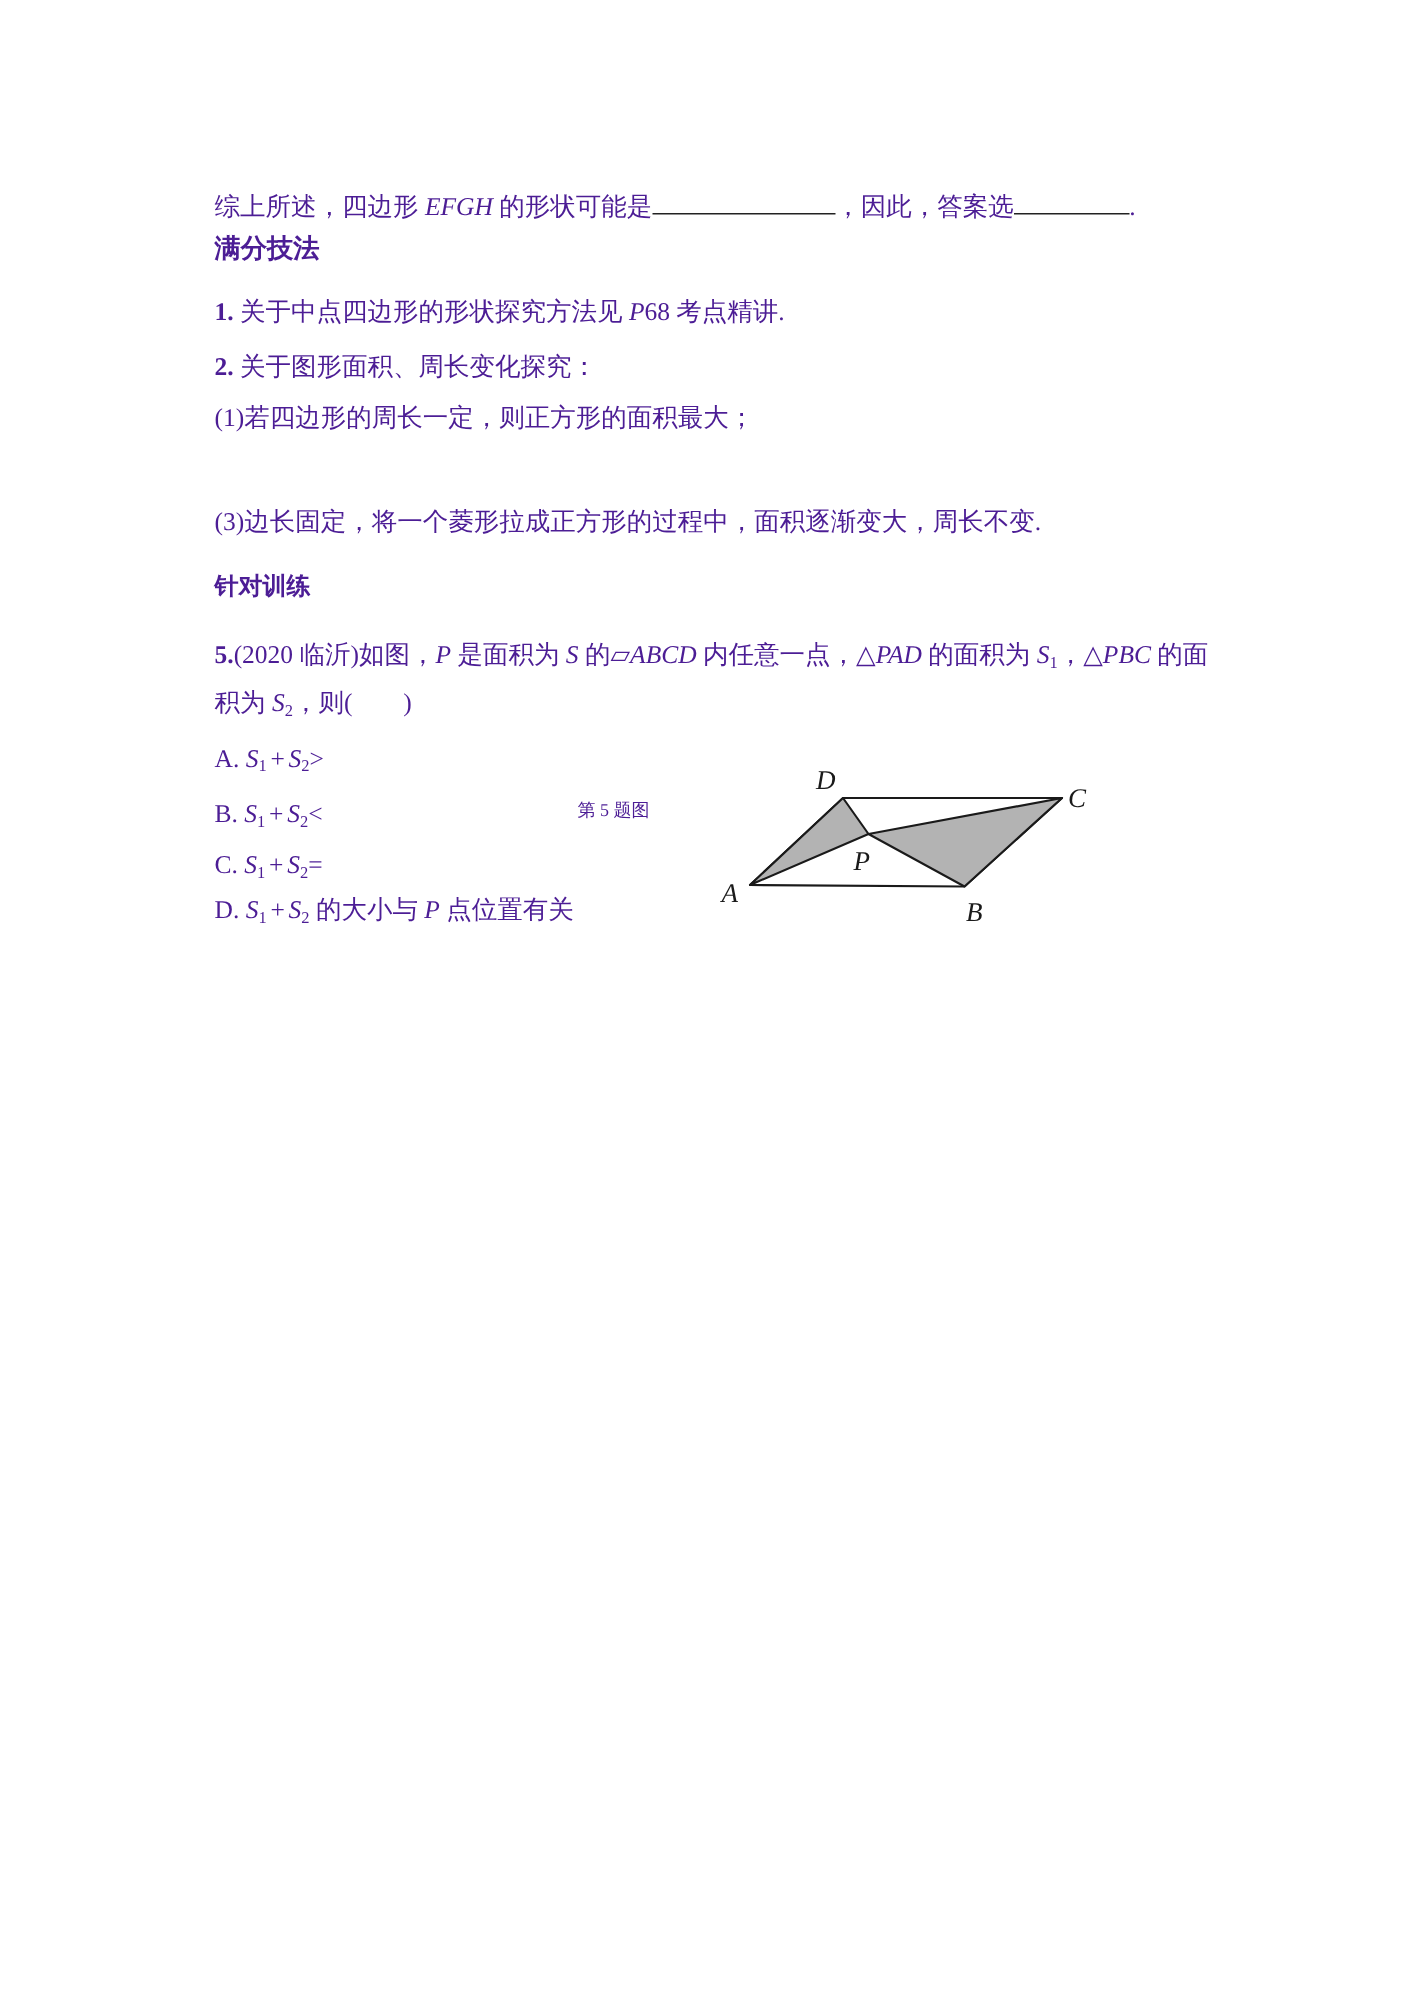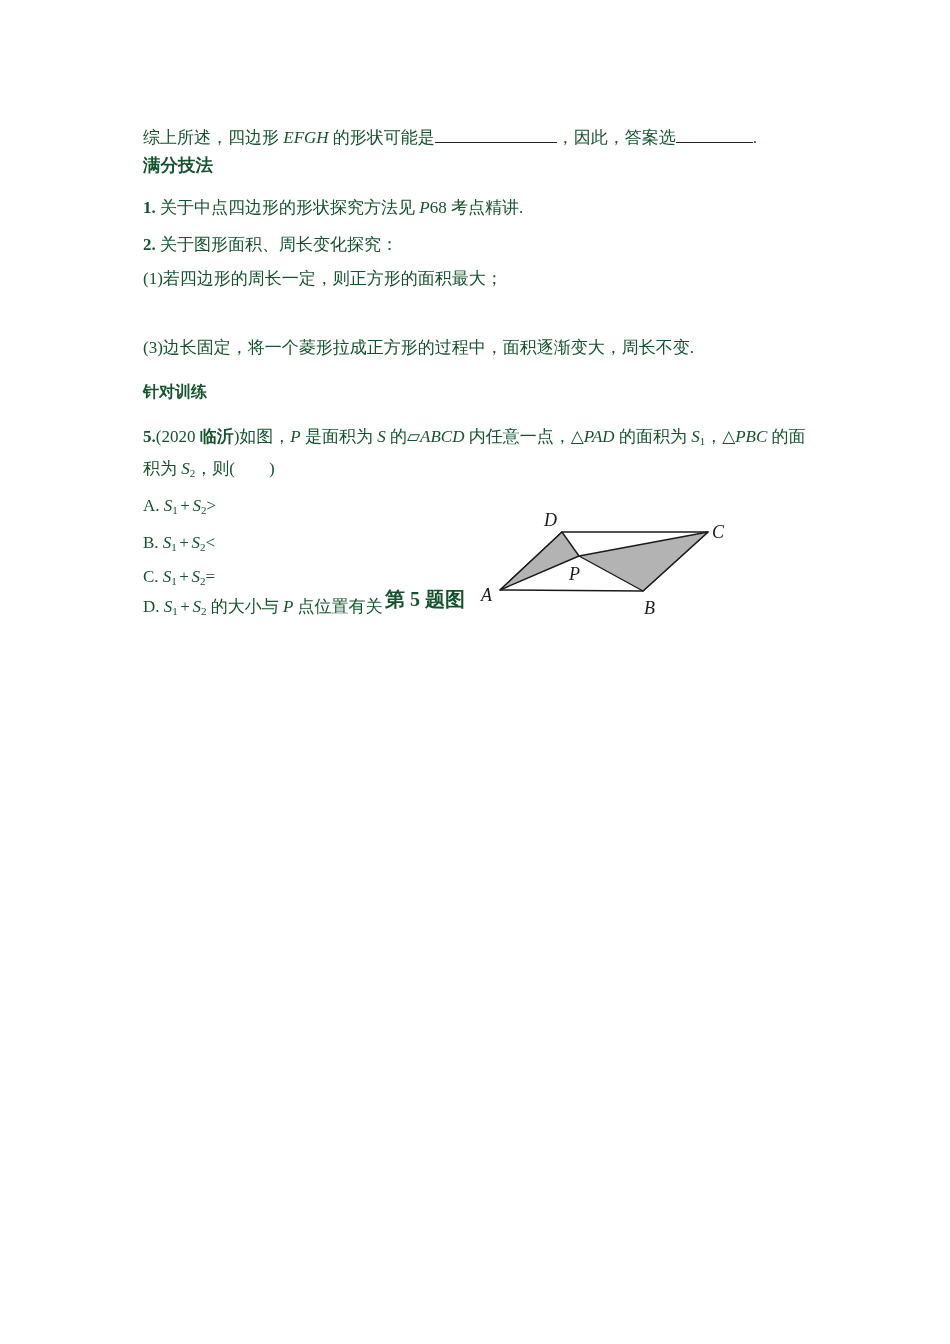--- a/index.html
+++ b/index.html
@@ -6,40 +6,40 @@
     margin: 0;
     padding: 0;
     background: #ffffff;
   }
   .page {
     position: relative;
     width: 950px;
     height: 1344px;
     background: #ffffff;
     font-family: "Liberation Serif", "DejaVu Serif", serif;
-    color: #14532d;
+    color: #4c1d95;
     overflow: hidden;
   }
   .tl {
     position: absolute;
     left: 143px;
     font-size: 17px;
     line-height: 19px;
     white-space: nowrap;
   }
   .it {
     font-style: italic;
     font-family: "Liberation Serif", "DejaVu Serif", serif;
   }
   .bnum {
     font-weight: bold;
   }
   .heiti {
     font-family: "Liberation Sans", "DejaVu Sans", sans-serif;
-    font-weight: bold;
+    font-weight: normal;
   }
   .h-small {
     font-family: "Liberation Sans", "DejaVu Sans", sans-serif;
     font-weight: bold;
     font-size: 17.5px;
   }
   .h-big {
     font-family: "Liberation Sans", "DejaVu Sans", sans-serif;
     font-weight: bold;
     font-size: 16px;
@@ -54,24 +54,23 @@
     border-bottom: 1.3px solid #222;
     height: 15px;
     vertical-align: baseline;
   }
   .blank.w1 { width: 122px; }
   .blank.w2 { width: 77px; }
   .plus { padding: 0 2.5px; }
   .figure-caption {
     position: absolute;
     left: 385px;
-    top: 586px;
-    font-size: 20px;
+    top: 532px;
+    font-size: 12px;
     white-space: nowrap;
-    font-weight: bold;
   }
   .q5-figure {
     position: absolute;
     left: 468px;
     top: 500px;
   }
   .q5-figure polygon {
     stroke: #1a1a1a;
     stroke-width: 1.4;
     stroke-linejoin: round;

